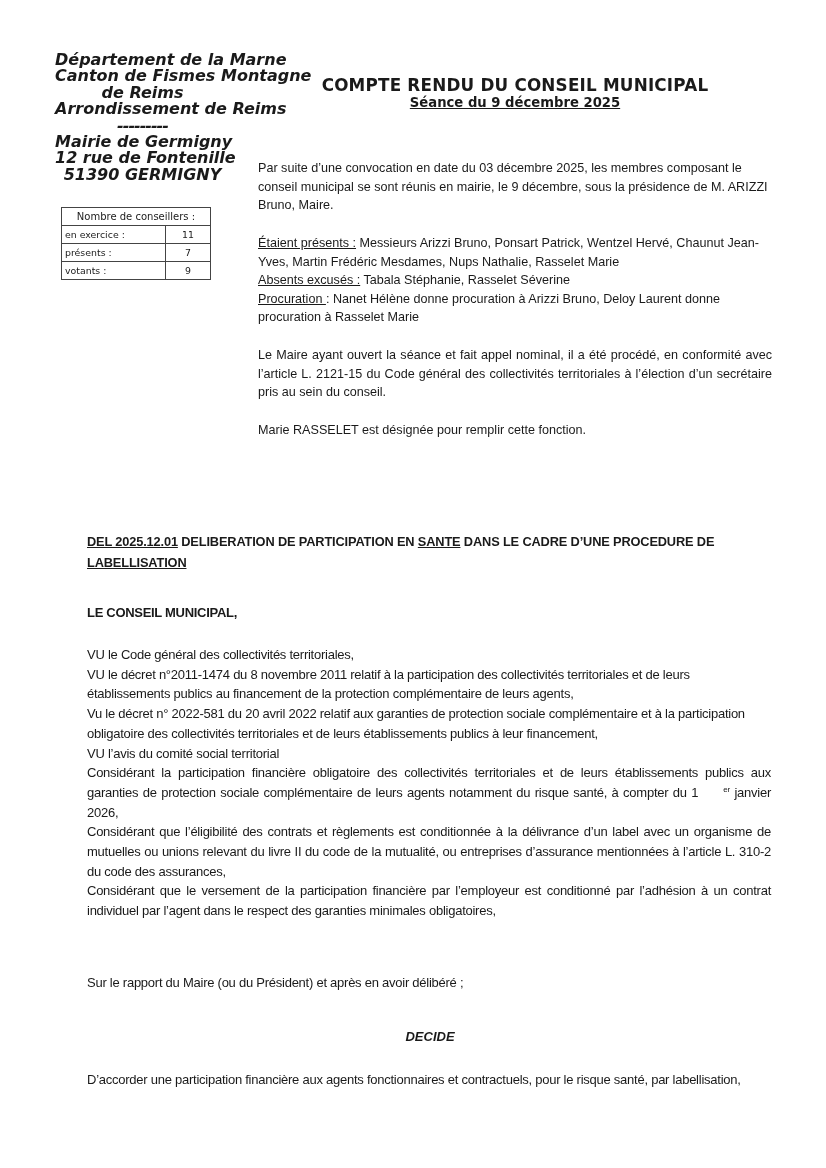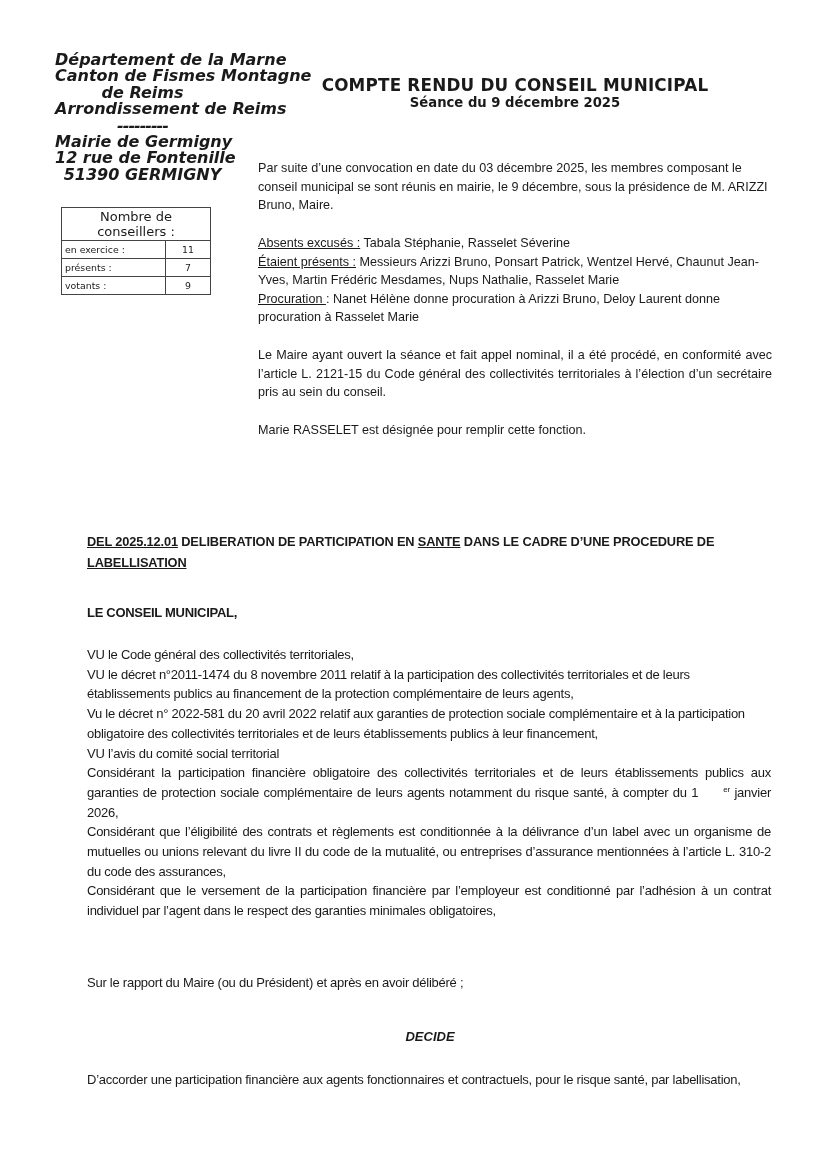--- a/index.html
+++ b/index.html
@@ -21,31 +21,32 @@
   .left-header div { white-space: nowrap; }
   .sep-line { letter-spacing: -1px; }
   table.councillors {
     position: absolute; left: 61px; top: 207px; width: 150px;
     border-collapse: collapse;
     font-family: "DejaVu Sans", sans-serif; font-size: 9.4px;
   }
   table.councillors td {
     border: 1px solid #444; padding: 1px 3px; height: 15px;
   }
-  table.councillors td.hdr { text-align: center; font-size: 13px; }
+  table.councillors td.hdr { text-align: center; font-size: 10px; }
   table.councillors td.val { text-align: center; width: 38px; }
   .title {
     left: 300px; top: 55px; width: 430px; text-align: center;
     font-family: "DejaVu Sans", sans-serif; font-weight: bold;
     font-size: 16.8px; letter-spacing: 0.2px; margin-top: 20px;
   }
   .subtitle {
     left: 300px; top: 95px; width: 430px; text-align: center;
     font-family: "DejaVu Sans", sans-serif; font-weight: bold;
     font-size: 13.2px;
+    text-decoration: underline;
   }
   .body-r {
     left: 258px; width: 514px;
     font-size: 12.6px; line-height: 18.6px; margin-top: 24px;
   }
   .justify { text-align: justify; }
   .u { text-decoration: underline; }
   .del-title {
     left: 87px; top: 503px; width: 690px;
     font-weight: bold; font-size: 12.8px; line-height: 21px;
@@ -101,22 +102,22 @@
   </tr>
 </tbody>
   </table>
 
 <div class="abs title">COMPTE RENDU DU CONSEIL MUNICIPAL</div>
 <div class="abs subtitle">Séance du 9 décembre 2025</div>
 
 <div class="abs body-r" style="top:135px;">Par suite d’une convocation en date du 03 décembre 2025, les membres composant le conseil municipal se sont réunis en mairie, le 9 décembre, sous la présidence de M. ARIZZI Bruno, Maire.</div>
 
 <div class="abs body-r" style="top:210px;">
+  <div><span class="u">Étaient présents :</span><span> Messieurs Arizzi Bruno, Ponsart Patrick, Wentzel Hervé, Chaunut Jean-Yves, Martin Frédéric Mesdames, Nups Nathalie, Rasselet Marie</span></div>
   <div><span class="u">Absents excusés :</span><span> Tabala Stéphanie, Rasselet Séverine</span></div>
-  <div><span class="u">Étaient présents :</span><span> Messieurs Arizzi Bruno, Ponsart Patrick, Wentzel Hervé, Chaunut Jean-Yves, Martin Frédéric Mesdames, Nups Nathalie, Rasselet Marie</span></div>
   <div><span class="u">Procuration </span><span>: Nanet Hélène donne procuration à Arizzi Bruno, Deloy Laurent donne procuration à Rasselet Marie</span></div>
 </div>
 
 <div class="abs body-r justify" style="top:322px;">Le Maire ayant ouvert la séance et fait appel nominal, il a été procédé, en conformité avec l’article L. 2121-15 du Code général des collectivités territoriales à l’élection d’un secrétaire pris au sein du conseil.</div>
 <div class="abs body-r" style="top:397px;">Marie RASSELET est désignée pour remplir cette fonction.</div>
 
 <div class="abs del-title"><span class="u">DEL 2025.12.01</span><span> DELIBERATION DE PARTICIPATION EN </span><span class="u">SANTE</span><span> DANS LE CADRE D’UNE PROCEDURE DE </span><span class="u">LABELLISATION</span></div>
 
 <div class="abs conseil">LE CONSEIL MUNICIPAL,</div>
 

